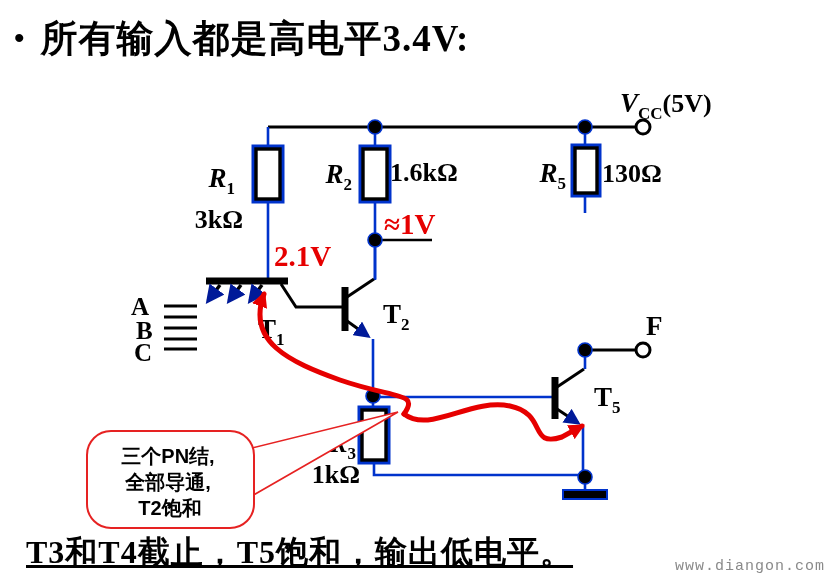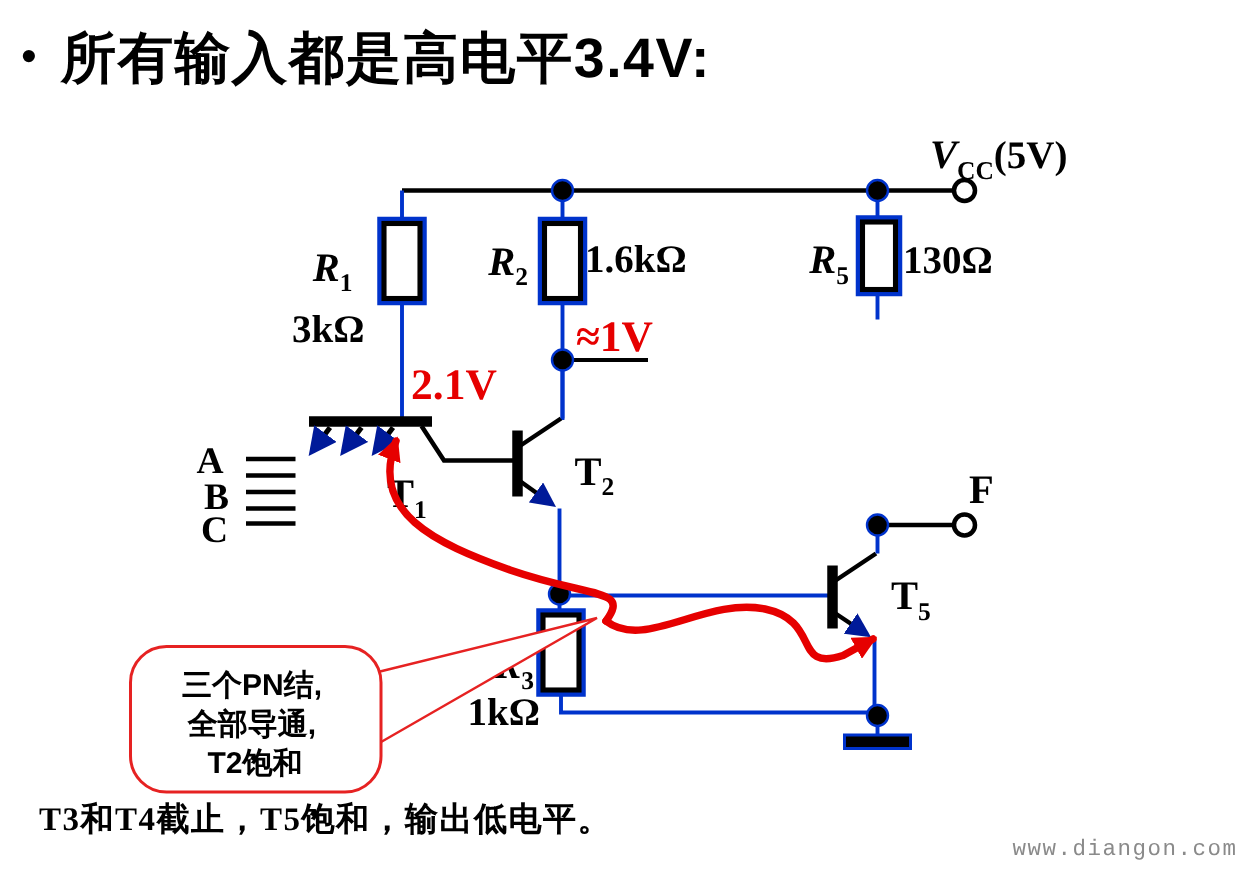--- a/index.html
+++ b/index.html
@@ -1,23 +1,23 @@
 <!DOCTYPE html>
 <html><head>
 <meta charset="utf-8">
 <style>
   html,body{margin:0;padding:0;}
   body{width:831px;height:586px;position:relative;background:#ffffff;overflow:hidden;
        font-family:"Liberation Sans",sans-serif;}
   .title{position:absolute;left:14px;top:14px;width:600px;display:flex;align-items:flex-start;}
   .title .bullet{font-size:30px;line-height:48px;color:#000;margin-right:16px;}
   .title .titletext{font-size:37px;font-weight:bold;color:#000;letter-spacing:1px;
-       font-family:Liberation Sans, sans-serif;}
-  .footer{position:absolute;left:26px;top:531px;font-size:22px;font-weight:bold;color:#000;
-       letter-spacing:1px;font-family:"Liberation Serif","DejaVu Serif",serif;}
+       font-family:Liberation Serif, serif;}
+  .footer{position:absolute;left:26px;top:531px;font-size:32px;font-weight:bold;color:#000;
+       letter-spacing:1px;font-family:"Liberation Serif","DejaVu Serif",serif;text-decoration:underline;}
   .watermark{position:absolute;right:6px;top:558px;font-size:15px;color:#8a8a8a;
        font-family:"Liberation Mono","DejaVu Sans Mono",monospace;letter-spacing:1px;text-align:right;}
   svg{position:absolute;left:0;top:0;}
   text{font-family:"Liberation Serif","DejaVu Serif",serif;}
   .rsym{font-style:italic;font-size:27px;font-weight:bold;}
   .rsub{font-size:17px;font-weight:bold;}
   .rval{font-size:26px;font-weight:bold;}
   .tlabel{font-size:27px;font-weight:bold;}
   .inlabel{font-size:25px;font-weight:bold;}
   .redlabel{font-size:29px;font-weight:bold;fill:#e60000;}

